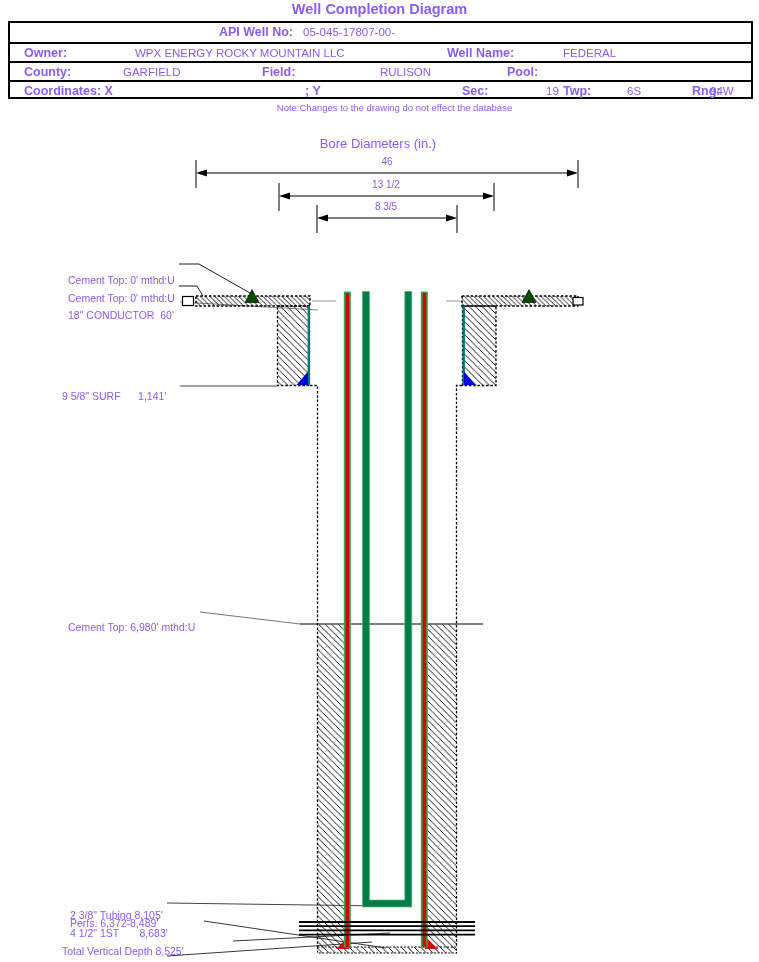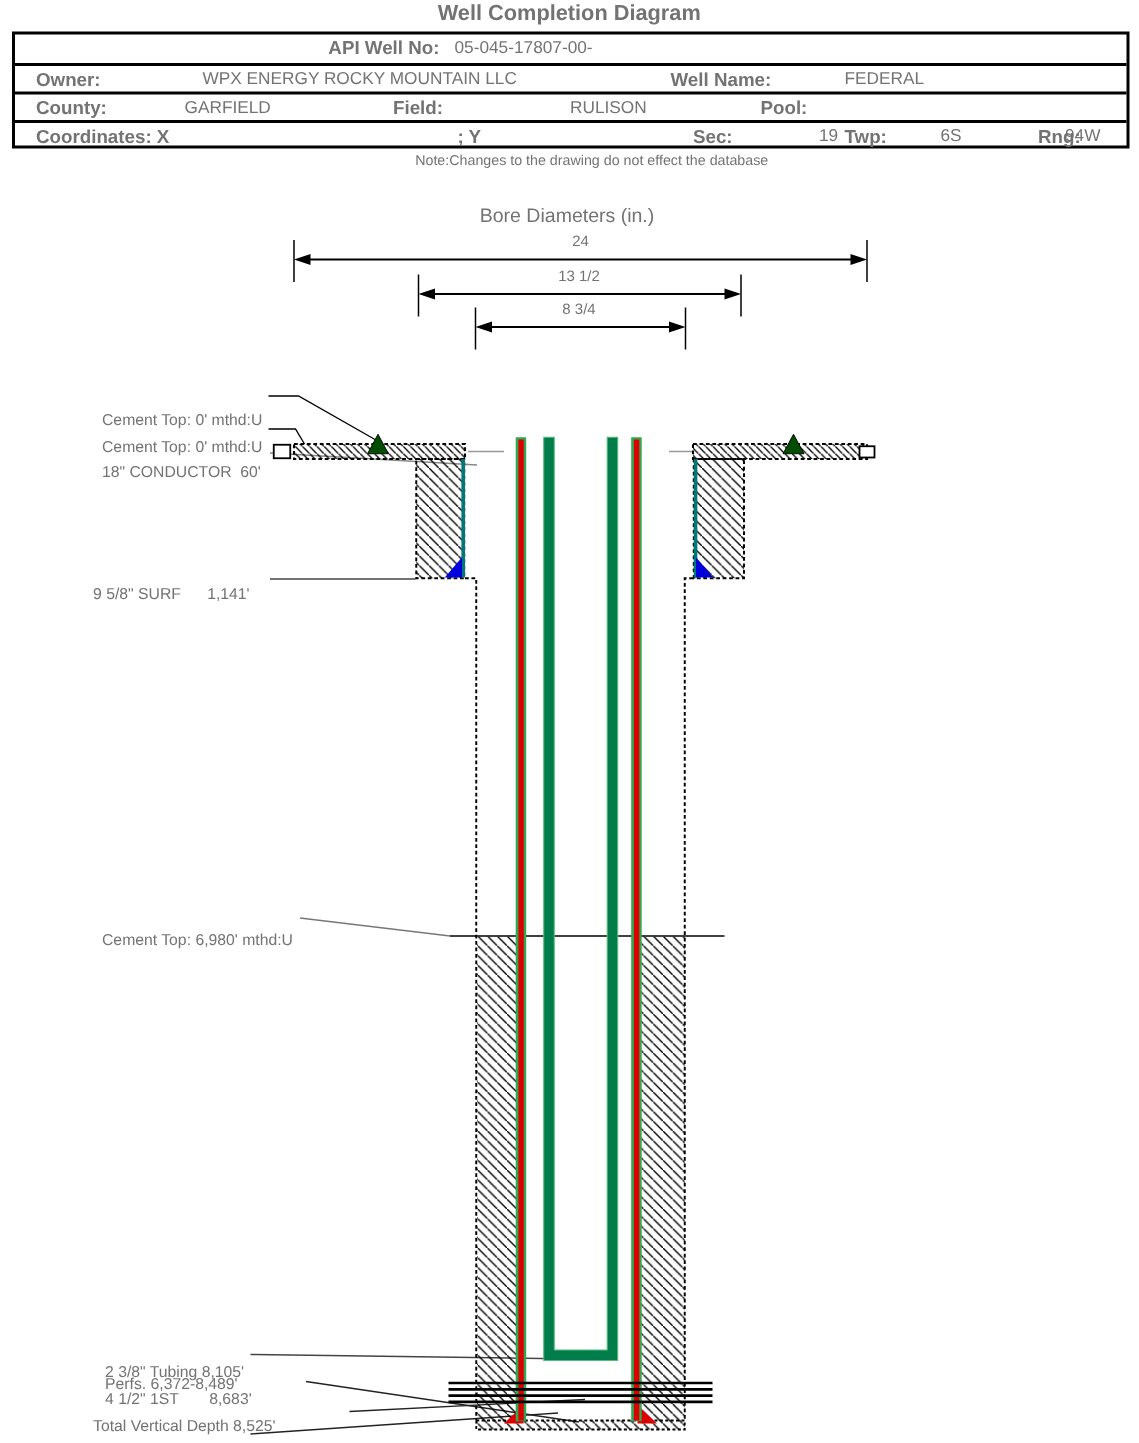--- a/index.html
+++ b/index.html
@@ -1,17 +1,17 @@
 <!DOCTYPE html>
 <html><head>
 <meta charset="utf-8">
 <style>
   html,body{margin:0;padding:0;background:#fff;}
   .page{position:relative;width:759px;height:962px;background:#fff;overflow:hidden;
-        font-family:"Liberation Sans",sans-serif;color:#737373;}
+        font-family:"Liberation Sans",sans-serif;color:#8b5cf6;}
   .abs{position:absolute;white-space:pre;}
   .title{top:1px;left:0;width:759px;text-align:center;font-size:14.5px;font-weight:bold;}
   .note{top:102px;left:0;width:759px;text-align:center;font-size:9.5px;padding-left:15px;}
   .bore-title{top:136px;left:0;width:756px;text-align:center;font-size:13px;}
   .dim{font-size:10px;width:80px;text-align:center;}
   .ann{font-size:10.5px;margin-top:19px;}
   .tbl{position:absolute;left:8px;top:21px;width:741px;height:74px;border:2px solid #000;}
   .trow{position:absolute;left:0;width:100%;height:19px;line-height:18px;}
   .trow + .trow{border-top:2px solid #000;}
   .b{font-weight:bold;font-size:12.5px;}
@@ -53,23 +53,23 @@
       <span class="cell b" style="left:553px;">Twp:</span>
       <span class="cell v" style="left:617px;">6S</span>
       <span class="cell b" style="left:658px;padding-left:24px;">Rng:</span>
       <span class="cell v" style="left:700px;">94W</span>
     </div>
   </div>
 
   <div class="abs note">Note:Changes to the drawing do not effect the database</div>
 
   <div class="abs bore-title">Bore Diameters (in.)</div>
-  <div class="abs dim" style="left:347px;top:156px;">24</div>
+  <div class="abs dim" style="left:347px;top:156px;">46</div>
   <div class="abs dim" style="left:346px;top:179px;">13 1/2</div>
-  <div class="abs dim" style="left:346px;top:201px;">8 3/4</div>
+  <div class="abs dim" style="left:346px;top:201px;">8 3/5</div>
 
   <div class="abs ann" style="left:68px;top:255px;">Cement Top: 0' mthd:U</div>
   <div class="abs ann" style="left:68px;top:273px;">Cement Top: 0' mthd:U</div>
   <div class="abs ann" style="left:68px;top:290px;">18" CONDUCTOR  60'</div>
   <div class="abs ann" style="left:62px;top:371px;">9 5/8" SURF      1,141'</div>
   <div class="abs ann" style="left:68px;top:602px;">Cement Top: 6,980' mthd:U</div>
   <div class="abs ann" style="left:70px;top:890px;">2 3/8" Tubing 8,105'</div>
   <div class="abs ann" style="left:70px;top:908px;">4 1/2" 1ST       8,683'</div>
   <div class="abs ann" style="left:62px;top:926px;">Total Vertical Depth 8,525'</div>
   <div class="abs ann" style="left:70px;top:898px;">Perfs. 6,372-8,489'</div>

